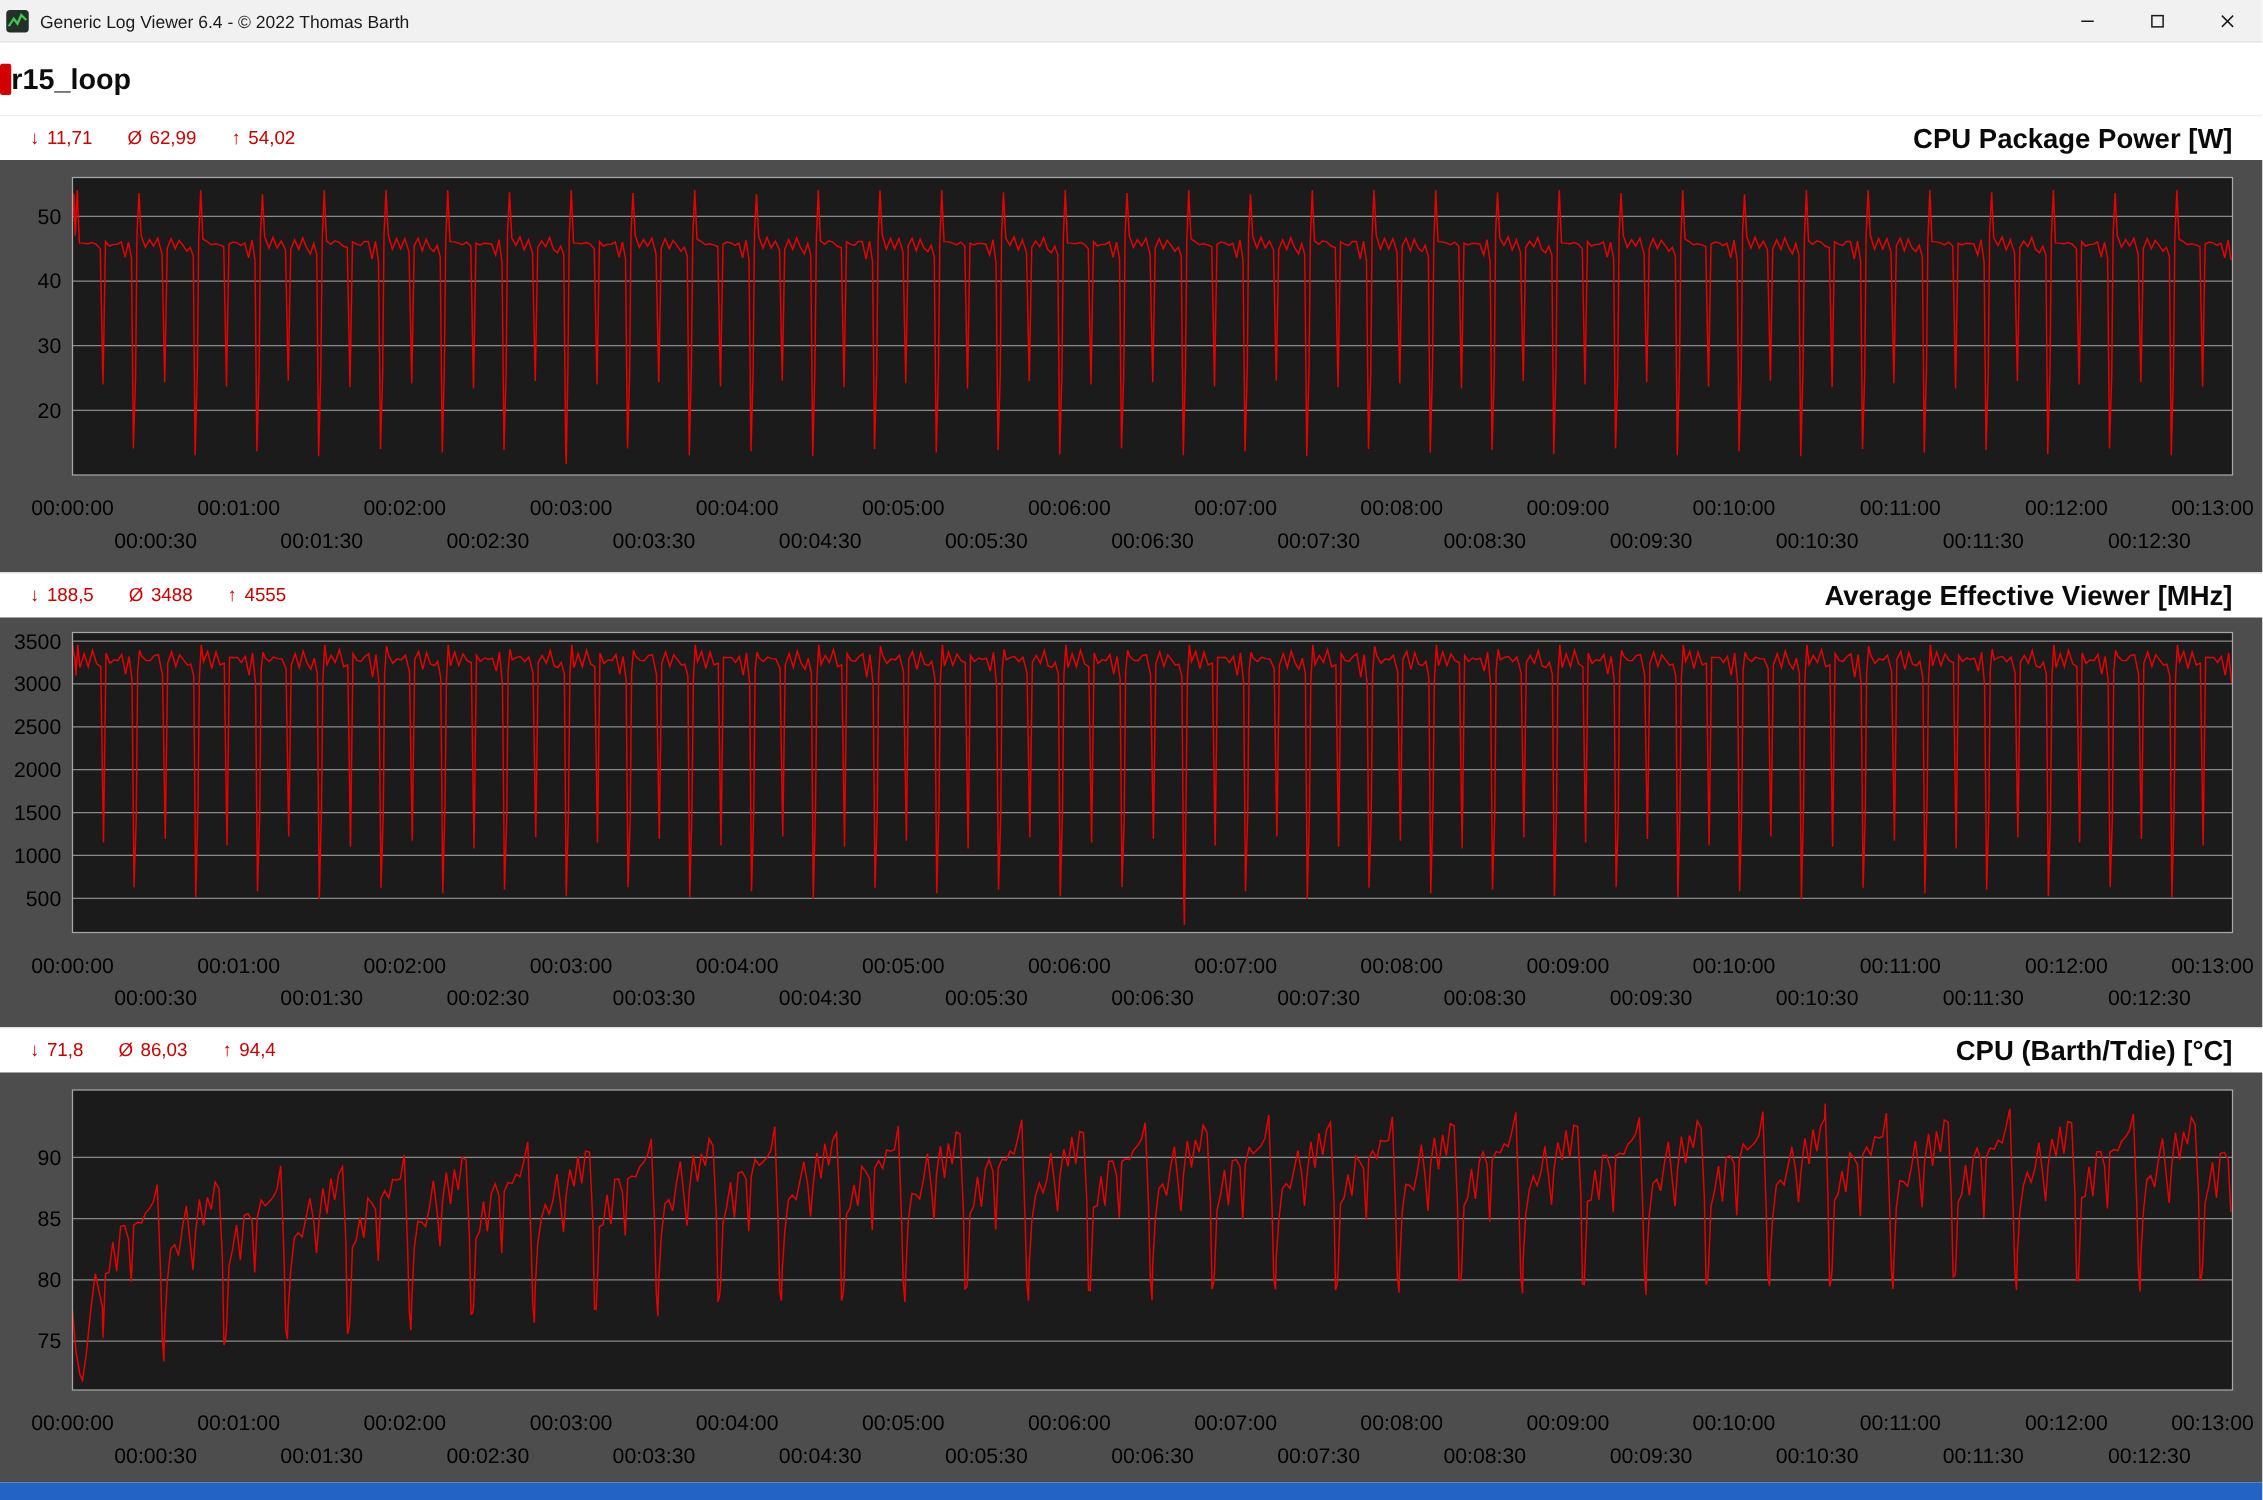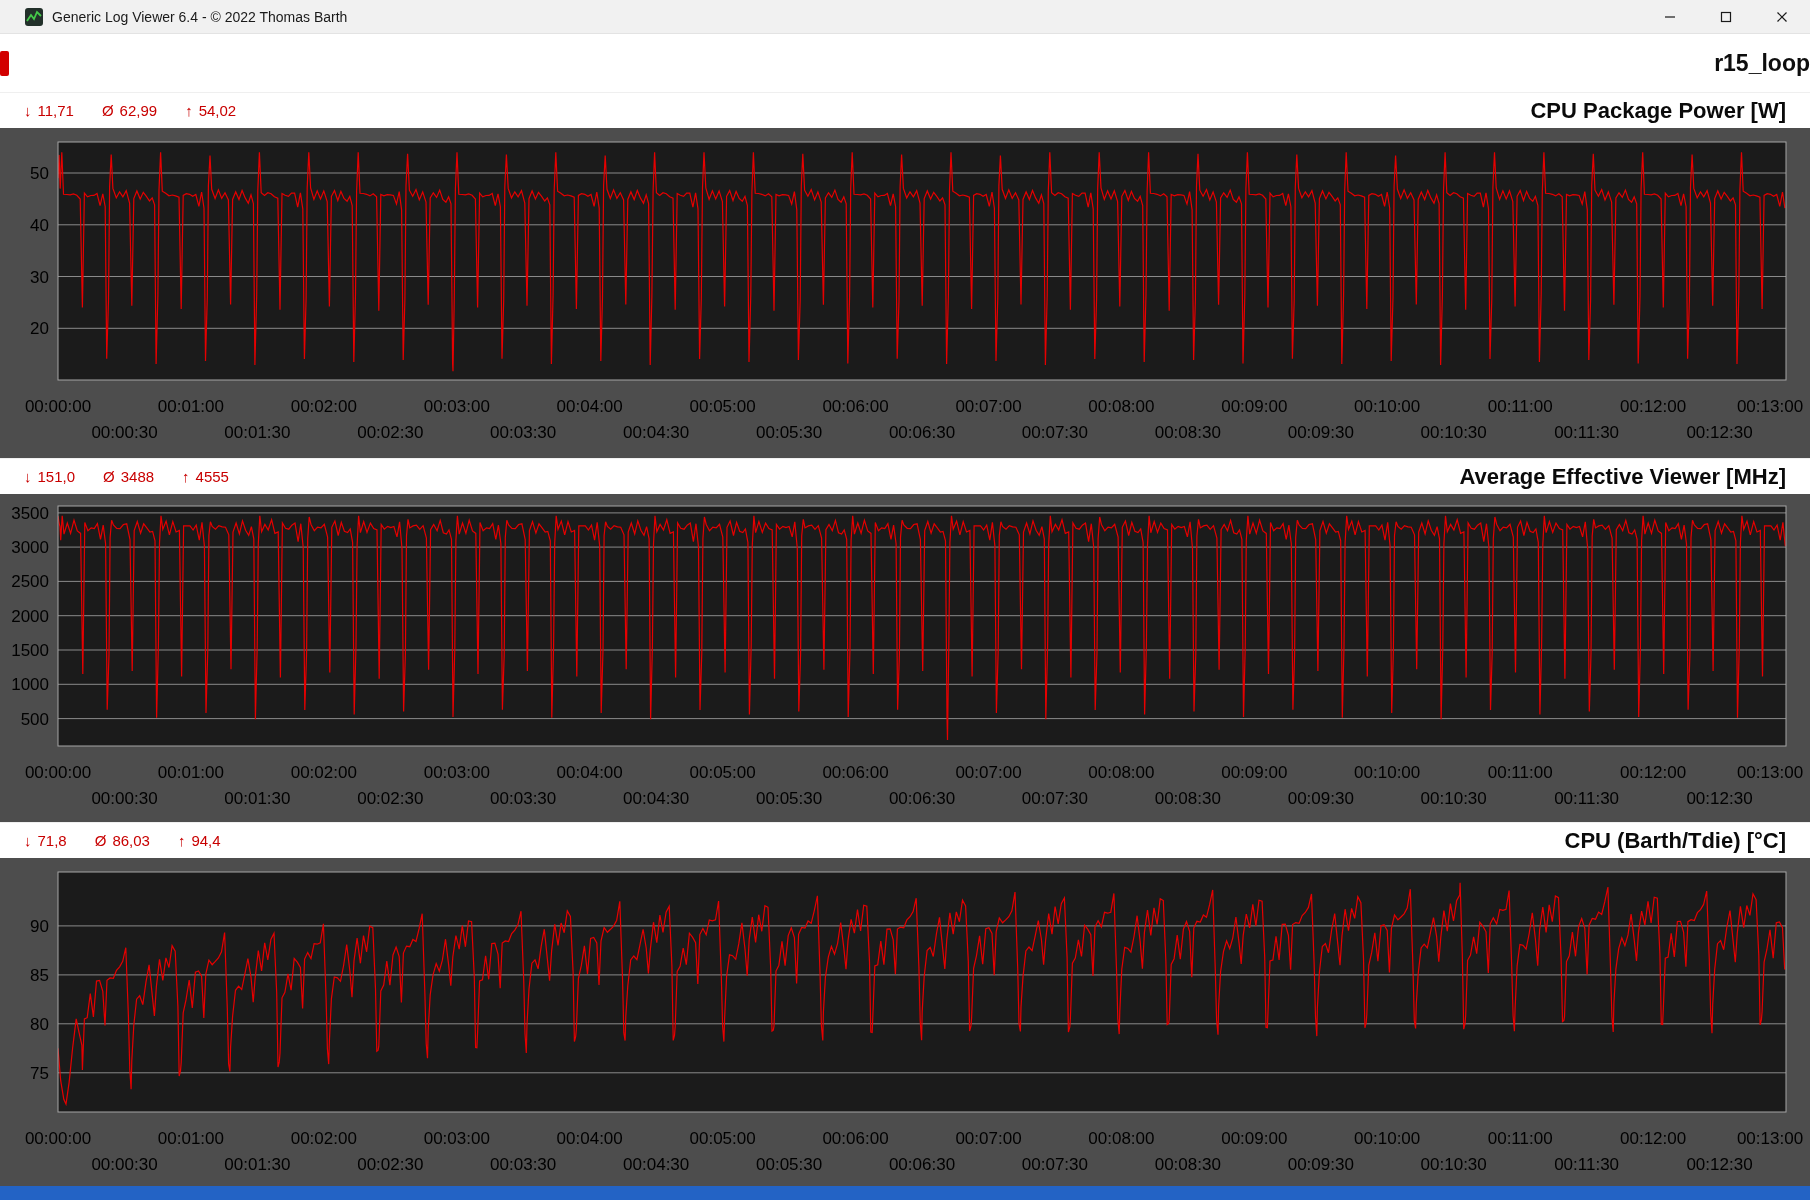--- a/index.html
+++ b/index.html
@@ -8,40 +8,40 @@
     font-family: "Liberation Sans", sans-serif;
     background: #ffffff;
     color: #111;
   }
   
   .titlebar {
     height: 34px;
     background: var(--titlebar-bg, #f1f1f1);
     display: flex;
     align-items: center;
-    padding-left: 24px;
+    padding-left: 4px;
     position: relative;
     border-bottom: 1px solid #e3e3e3;
   }
   .app-icon { width: 20px; height: 20px; margin-right: 8px; display: inline-flex; }
   .title-text { font-size: 14px; color: #1a1a1a; }
   .win-controls { position: absolute; right: 0; top: 0; height: 34px; display: flex; }
   .win-btn {
     width: 56px; height: 34px;
     display: flex; align-items: center; justify-content: center;
     cursor: default;
   }
   .win-btn svg { display: block; }
   
   .log-header {
     height: 58px;
     background: #ffffff;
     display: flex;
     align-items: center;
-    justify-content: space-between;
+    justify-content: flex-start;
   }
   .red-marker { width: 9px; height: 25px; background: var(--accent-bar, #d20000); border-radius: 2px; }
   .log-title { font-size: 23px; font-weight: bold; color: #0d0d0d; }
   
   .stats-band {
     height: 36px;
     background: #ffffff;
     display: flex;
     align-items: center;
     justify-content: space-between;
@@ -153,21 +153,21 @@
     <text x="1320.8" y="310" text-anchor="middle" fill="#000000" class="tick">00:09:30</text>
     <text x="1453.7" y="310" text-anchor="middle" fill="#000000" class="tick">00:10:30</text>
     <text x="1586.6" y="310" text-anchor="middle" fill="#000000" class="tick">00:11:30</text>
     <text x="1719.5" y="310" text-anchor="middle" fill="#000000" class="tick">00:12:30</text>
   </svg>
 
 <div class="stats-band">
   <div class="stats">
     <span class="stat">
         <span>↓</span>
-        <span>151,0</span>
+        <span>188,5</span>
       </span>
     <span class="stat">
         <span>Ø</span>
         <span>3488</span>
       </span>
     <span class="stat">
         <span>↑</span>
         <span>4555</span>
       </span>
   </div>

